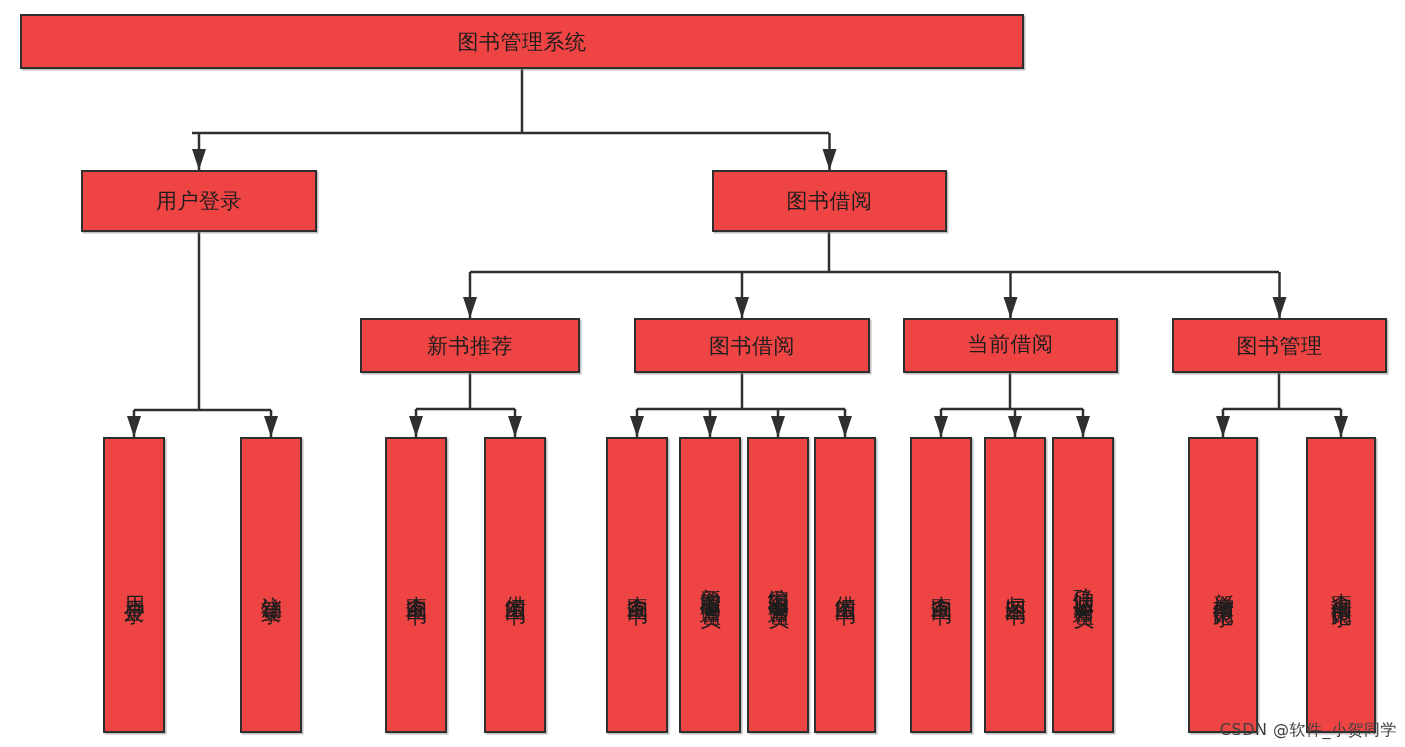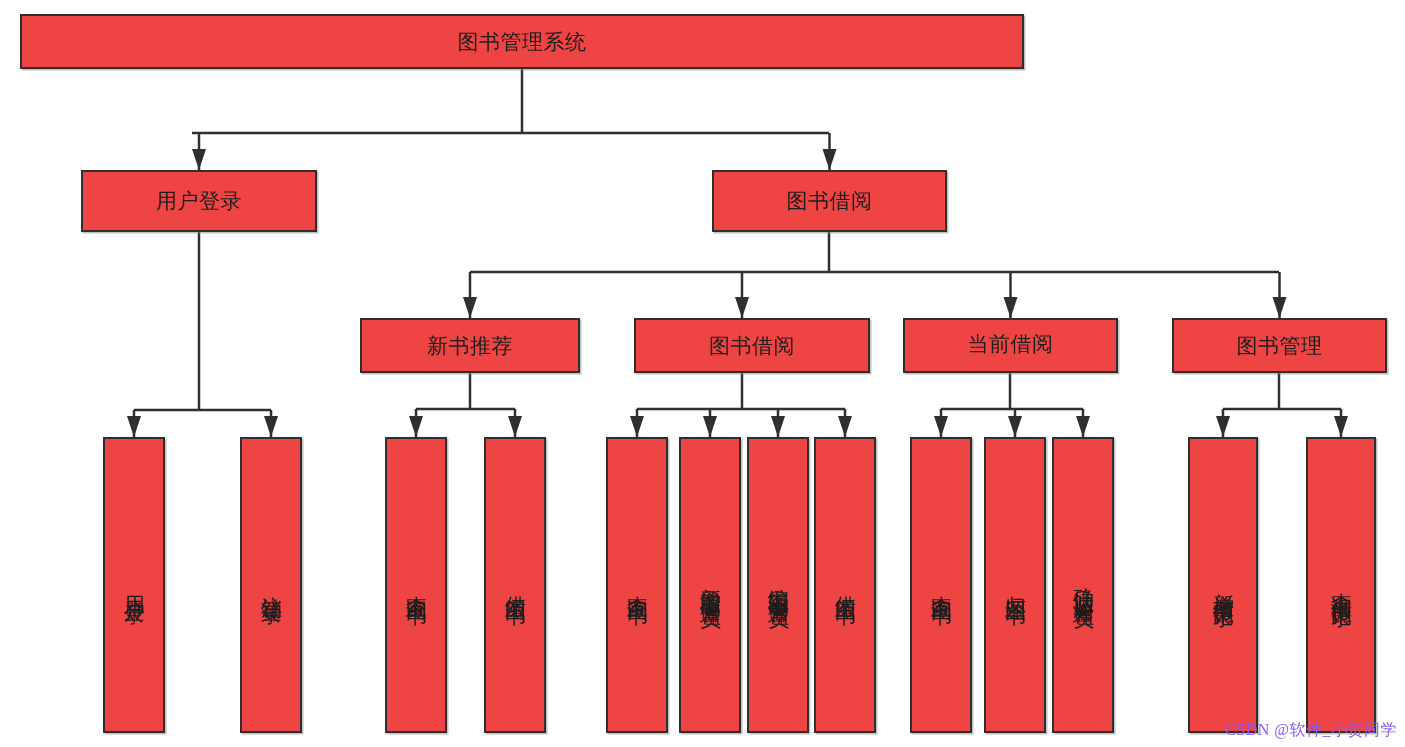--- a/index.html
+++ b/index.html
@@ -54,25 +54,24 @@
     color: #1d1d1d;
     letter-spacing: 3px;
     line-height: 1.0;
     white-space: nowrap;
   }
   .watermark {
     position: absolute;
     right: 8px;
     bottom: 6px;
     font-size: 16px;
-    color: #8b5cf6;
+    color: #404040;
     letter-spacing: 0.5px;
     white-space: nowrap;
     pointer-events: none;
-    font-family: Liberation Serif, serif;
   }
 </style>
 </head>
 <body>
 
 <div id="diagram-root">
 
   <svg class="diagram-canvas" viewBox="0 0 1405 747" aria-hidden="true">
     <g id="edge-group" stroke="#2f2f2f" stroke-width="2.5" fill="#2f2f2f">
         <line x1="522" y1="69" x2="522" y2="133" stroke-linecap="butt"></line>

